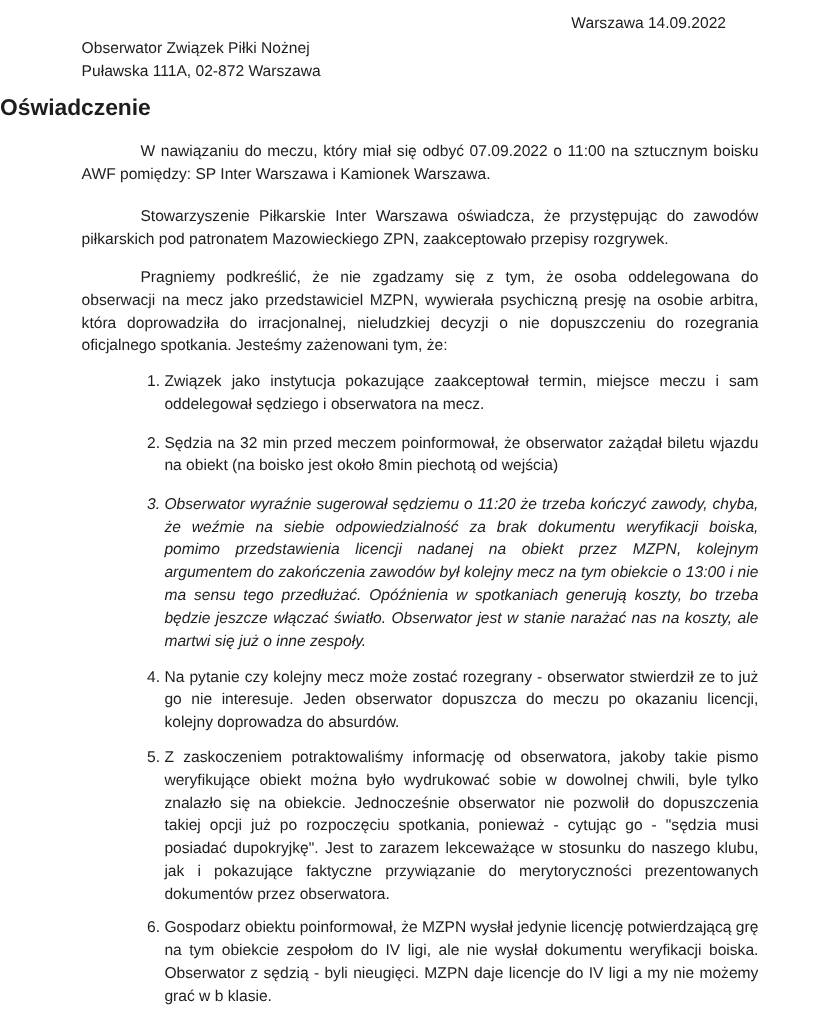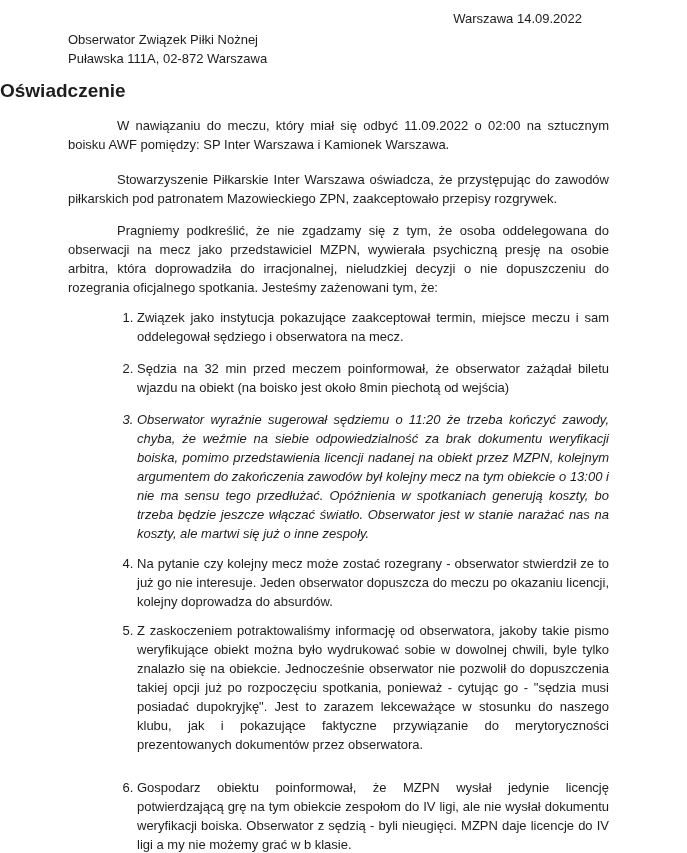--- a/index.html
+++ b/index.html
@@ -6,21 +6,21 @@
     margin: 0;
     padding: 0;
     background: #ffffff;
   }
   .page {
     position: relative;
     width: 687px;
     height: 853px;
     box-sizing: border-box;
     background: #ffffff;
-    padding: 9px 78px 0 68px;
+    padding: 9px 55px 0 68px;
     font-family: "Liberation Sans", sans-serif;
     font-size: 13px;
     line-height: 19px;
     color: #1d1d1d;
     overflow: hidden;
   }
   .date-line {
     text-align: right;
     margin-right: 27px;
   }
@@ -48,38 +48,38 @@
     margin: 11px 0 0 0;
     padding-left: 69px;
     list-style: decimal outside;
   }
   ol.items li {
     text-align: justify;
     margin-bottom: 13px;
   }
   ol.items li:nth-child(3) { margin-bottom: 11px; font-style: italic; }
   ol.items li:nth-child(4) { margin-bottom: 10px; }
-  ol.items li:nth-child(5) { margin-bottom: 24px; }
+  ol.items li:nth-child(5) { margin-bottom: 9px; }
   ol.items li:last-child { margin-bottom: 0; }
 </style>
 </head>
 <body>
 
 <div class="page">
 
   <div class="date-line">Warszawa 14.09.2022</div>
 
   <div class="sender">
     <div>Obserwator Związek Piłki Nożnej</div>
     <div>Puławska 111A, 02-872 Warszawa</div>
   </div>
 
   <div class="doc-title">Oświadczenie</div>
 
-  <p class="para p1">W nawiązaniu do meczu, który miał się odbyć 11.09.2022 o 02:00 na sztucznym boisku AWF pomiędzy: SP Inter Warszawa i Kamionek Warszawa.</p>
+  <p class="para p1">W nawiązaniu do meczu, który miał się odbyć 07.09.2022 o 11:00 na sztucznym boisku AWF pomiędzy: SP Inter Warszawa i Kamionek Warszawa.</p>
 
   <p class="para p2">Stowarzyszenie Piłkarskie Inter Warszawa oświadcza, że przystępując do zawodów piłkarskich pod patronatem Mazowieckiego ZPN, zaakceptowało przepisy rozgrywek.</p>
 
   <p class="para p3">Pragniemy podkreślić, że nie zgadzamy się z tym, że osoba oddelegowana do obserwacji na mecz jako przedstawiciel MZPN, wywierała psychiczną presję na osobie arbitra, która doprowadziła do irracjonalnej, nieludzkiej decyzji o nie dopuszczeniu do rozegrania oficjalnego spotkania. Jesteśmy zażenowani tym, że:</p>
 
   <ol class="items">
     <li>Związek jako instytucja pokazujące zaakceptował termin, miejsce meczu i sam oddelegował sędziego i obserwatora na mecz.</li>
     <li>Sędzia na 32 min przed meczem poinformował, że obserwator zażądał biletu wjazdu na obiekt (na boisko jest około 8min piechotą od wejścia)</li>
     <li>Obserwator wyraźnie sugerował sędziemu o 11:20 że trzeba kończyć zawody, chyba, że weźmie na siebie odpowiedzialność za brak dokumentu weryfikacji boiska, pomimo przedstawienia licencji nadanej na obiekt przez MZPN, kolejnym argumentem do zakończenia zawodów był kolejny mecz na tym obiekcie o 13:00 i nie ma sensu tego przedłużać. Opóźnienia w spotkaniach generują koszty, bo trzeba będzie jeszcze włączać światło. Obserwator jest w stanie narażać nas na koszty, ale martwi się już o inne zespoły.</li>
     <li>Na pytanie czy kolejny mecz może zostać rozegrany - obserwator stwierdził ze to już go nie interesuje. Jeden obserwator dopuszcza do meczu po okazaniu licencji, kolejny doprowadza do absurdów.</li>

